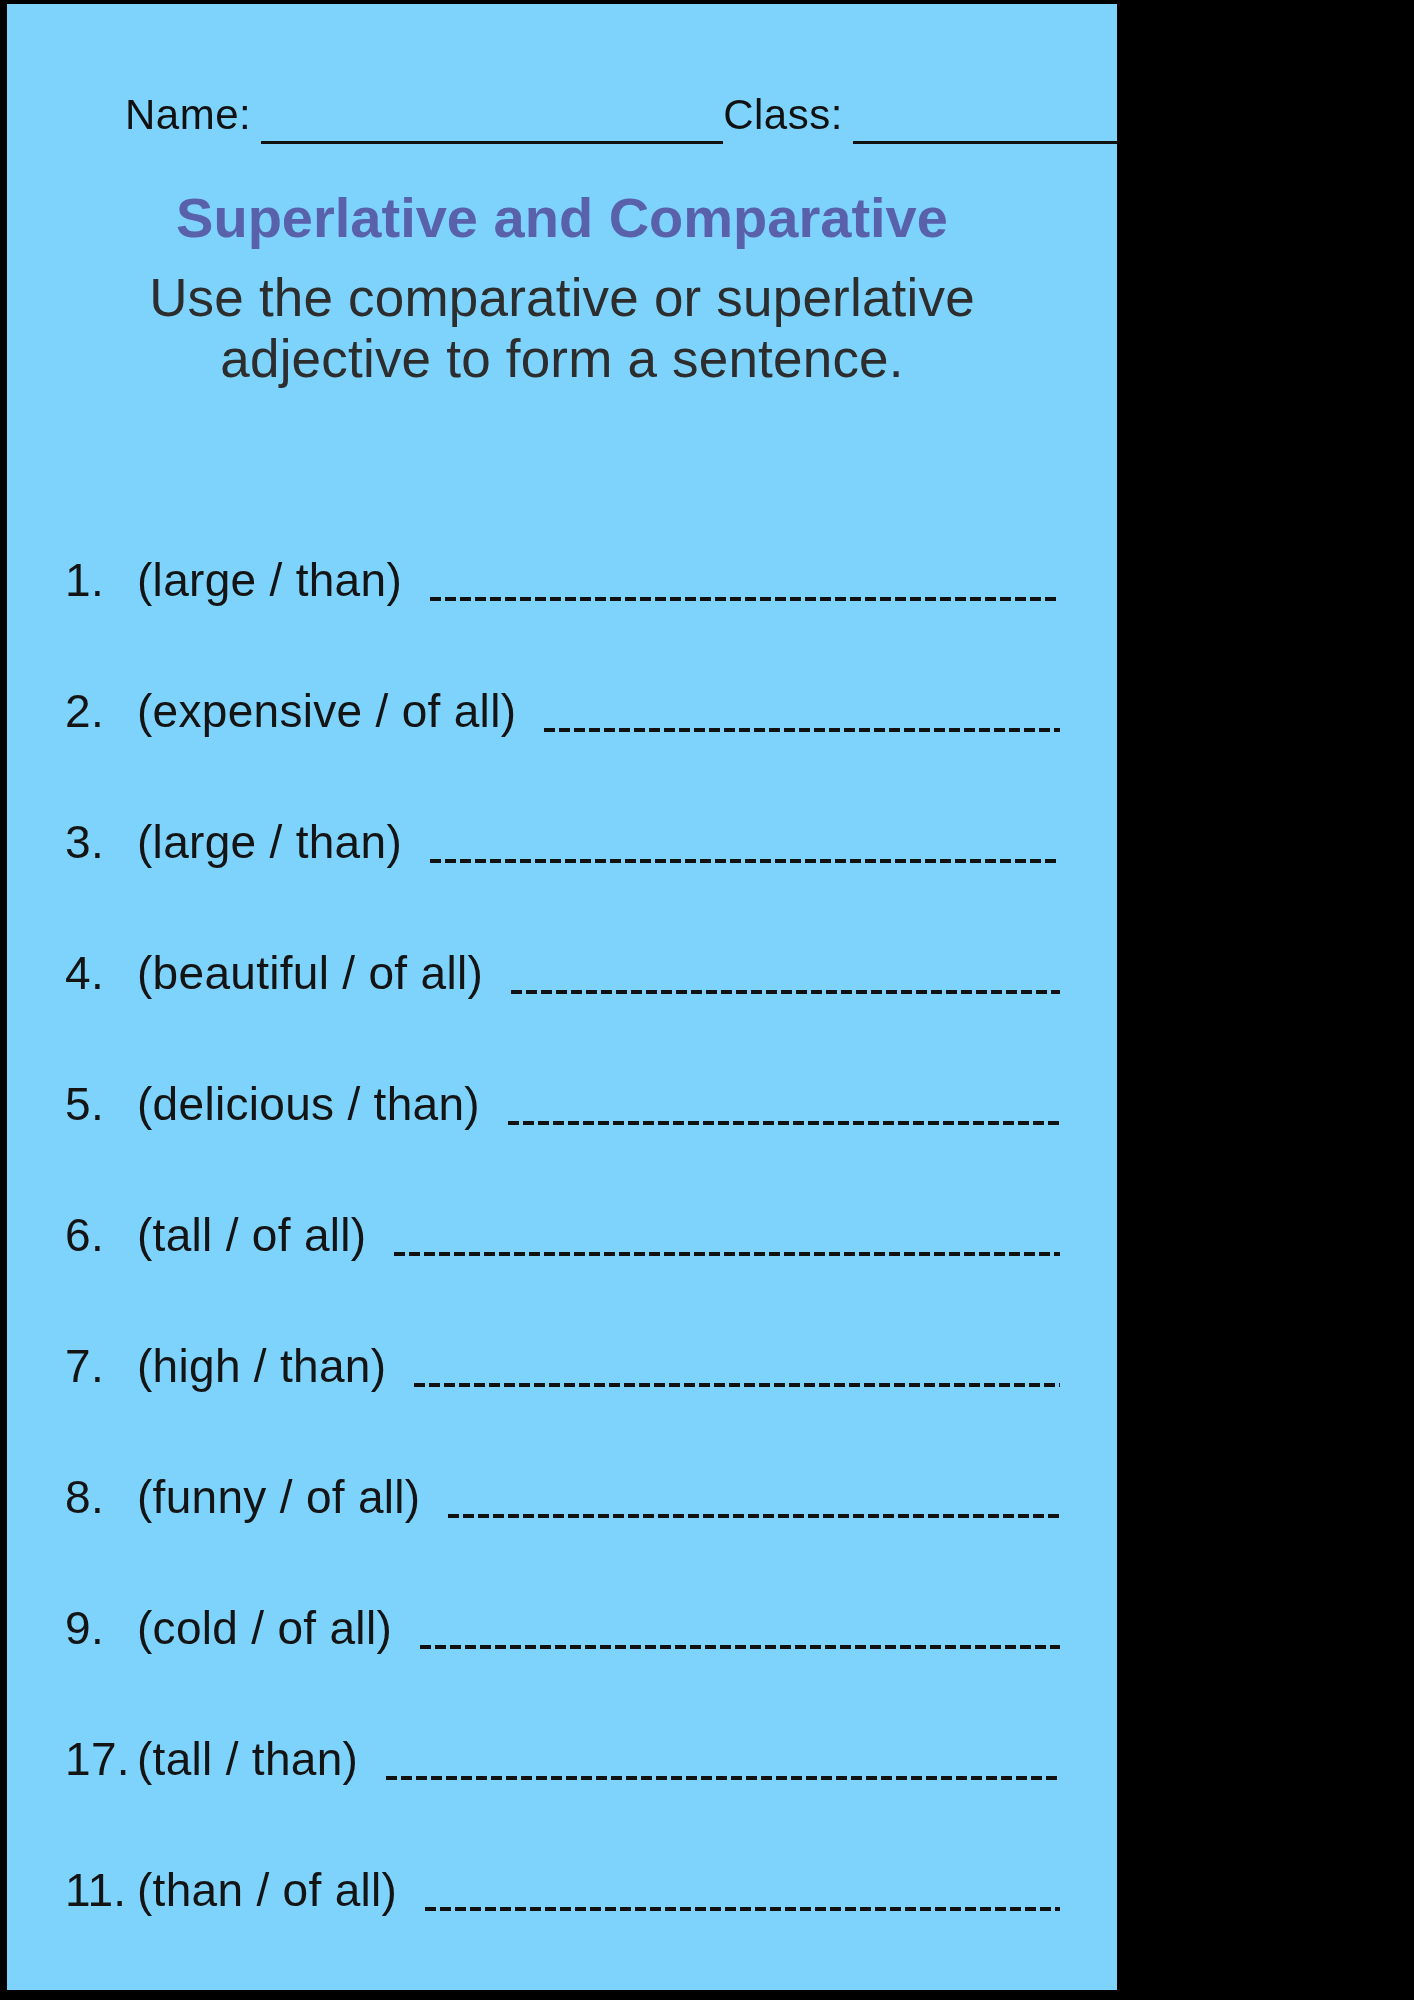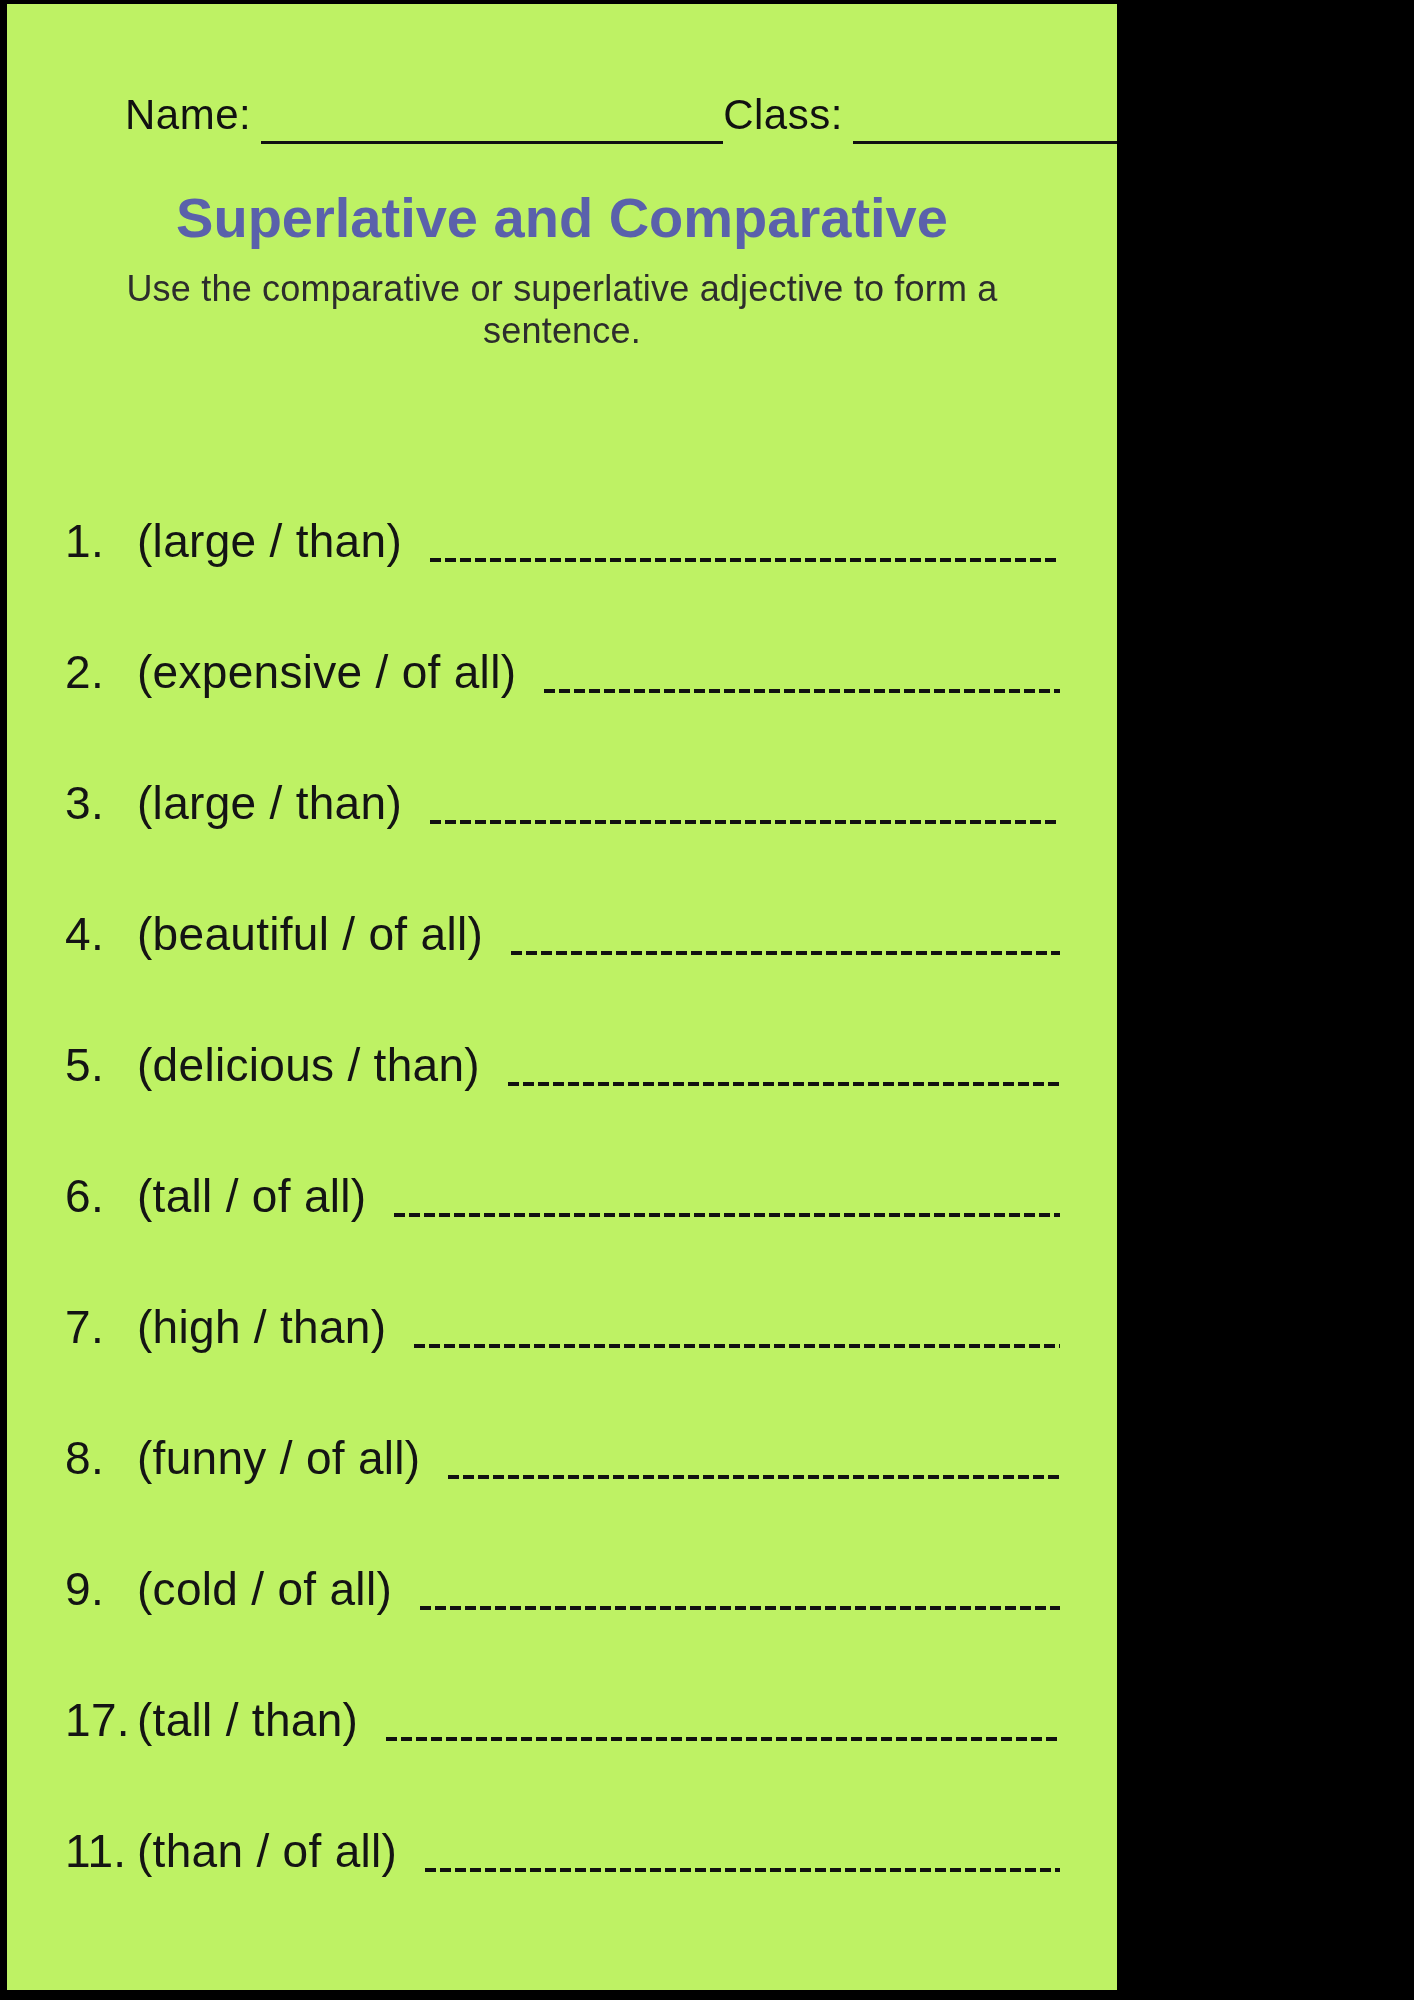--- a/index.html
+++ b/index.html
@@ -1,20 +1,20 @@
 <!DOCTYPE html>
 <html><head>
 <meta charset="utf-8">
 <style>
   html,body{margin:0;padding:0;background:#000;}
   .page{
     position:relative;
     width:1124px;height:2000px;
     box-sizing:border-box;
-    background:#bef264;
+    background:#7dd3fc;
     border-style:solid;border-color:#000;
     border-width:4px 7px 10px 7px;
     font-family:"Liberation Sans", sans-serif;
     color:#161616;
     overflow:hidden;
   }
   
   .header-row{
     display:flex;
     justify-content:space-between;
@@ -37,21 +37,21 @@
     margin:52px 0 0 0;
     text-align:center;
     font-size:56px;line-height:1.0;
     font-weight:700;letter-spacing:0px;
     color:#5a61ab;
   }
   
   .instruction{
     margin:22px 40px 0 40px;
     text-align:center;
-    font-size:36px;line-height:1.15;
+    font-size:53px;line-height:1.15;
     color:#2d2d2d;letter-spacing:0.2px;
   }
   
   .items{
     list-style:none;
     margin:160px 0 0 0;
     padding:0 57px 0 58px;
   }
   .item{
     display:flex;

